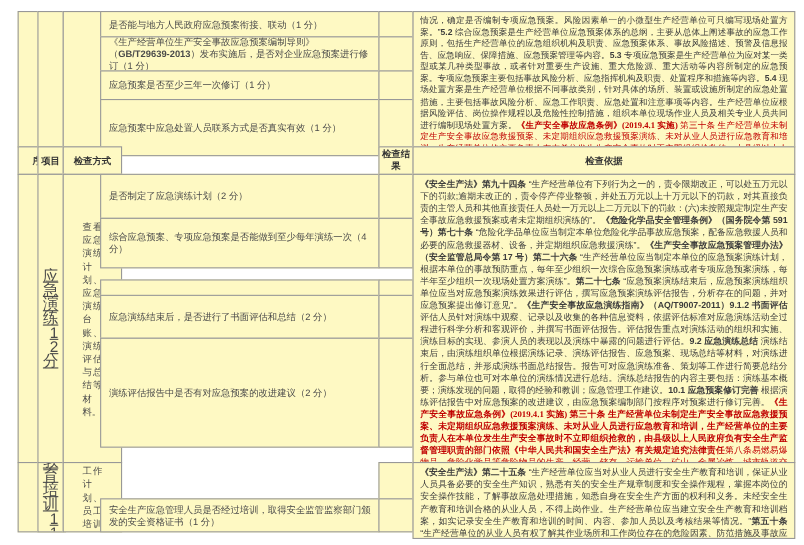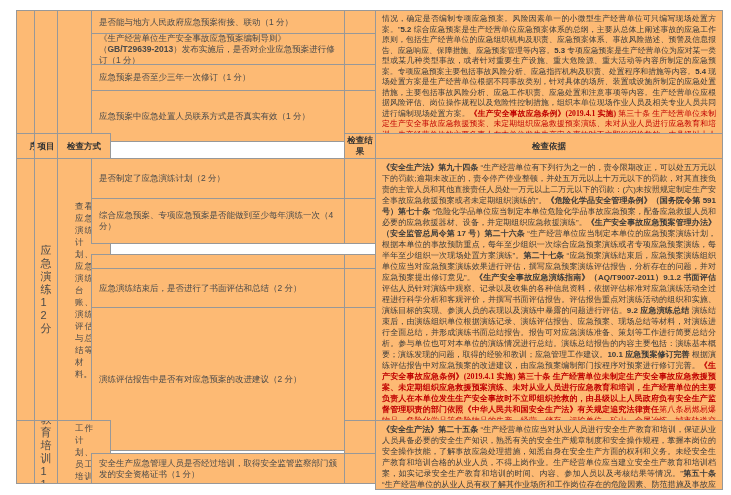--- a/index.html
+++ b/index.html
@@ -2,21 +2,21 @@
 <html style="--red: #c00000; --border: #989898; --text: #3c3c3c;"><head>
 <meta charset="utf-8">
 <style>
   html,body{margin:0;padding:0;background:#fff;}
   .page{
     position:relative;width:731px;height:495px;background:#fff;overflow:hidden;
     font-family:"Liberation Sans","DejaVu Sans",sans-serif;color:var(--text,#3c3c3c);
   }
   .cell{
     position:absolute;box-sizing:border-box;border:1px solid var(--border,#989898);
-    background:#fdba74;overflow:hidden;
+    background:#fef9c3;overflow:hidden;
   }
   
   .c1{left:16px;width:44px}
   .c2{left:34px;width:24px}
   .c3{left:57px;width:54px}
   .c4{left:91px;width:254px}
   .c5{left:344px;width:32px}
   .c6{left:375px;width:348px}
   
   .rA{top:10px;height:24px}
@@ -24,21 +24,21 @@
   .rC{top:64px;height:27px}
   .rD{top:90px;height:52px}
   .rTopSpan{top:10px;height:124px}
   
   .rH{top:133px;height:26px}
   
   .r31{top:158px;height:41px}
   .r32{top:198px;height:46px}
   .r33{top:254px;height:42px}
   .r34{top:268px;height:40px}
-  .r35{top:307px;height:144px}
+  .r35{top:307px;height:100px}
   .r3Span{top:158px;height:263px}
   
   .r41{top:420px;height:34px}
   .r42{top:453px;height:31px}
   .r4SpanL{top:420px;height:64px}
   .r4SpanR{top:420px;height:70px}
   
   .content{
     display:flex;align-items:center;
     padding:3px 7px;font-size:8.5px;line-height:11px;color:#4a4a4a;
@@ -47,23 +47,23 @@
     padding:3px 6px 2px 6px;font-size:8px;line-height:11px;color:#3c3c3c;
     text-align:justify;
   }
   .basis.tight{line-height:10.5px;font-size:7.8px;}
   .hdr{
     display:flex;align-items:center;justify-content:center;text-align:center;
     font-weight:bold;font-size:8.5px;line-height:11px;color:#333;
     word-break:break-all;padding:2px;
   }
   .vstack{
-    display:flex;align-items:center;justify-content:center;text-align:left;
-    font-size:11px;line-height:13px;color:#4a4a4a;
-    white-space:pre-line;word-break:break-all;padding:2px 6px;
+    display:flex;align-items:center;justify-content:center;text-align:right;
+    font-size:14px;line-height:13px;color:#4a4a4a;
+    white-space:pre-line;word-break:break-all;padding:2px 6px;text-decoration:underline;
   }
   .seq{
     display:flex;align-items:center;justify-content:center;
     font-size:9px;color:#4a4a4a;
   }
   .method{
     display:flex;align-items:center;justify-content:center;text-align:justify;
     font-size:8.5px;line-height:12px;color:#4a4a4a;
     word-break:break-all;padding:2px 17px;
   }

